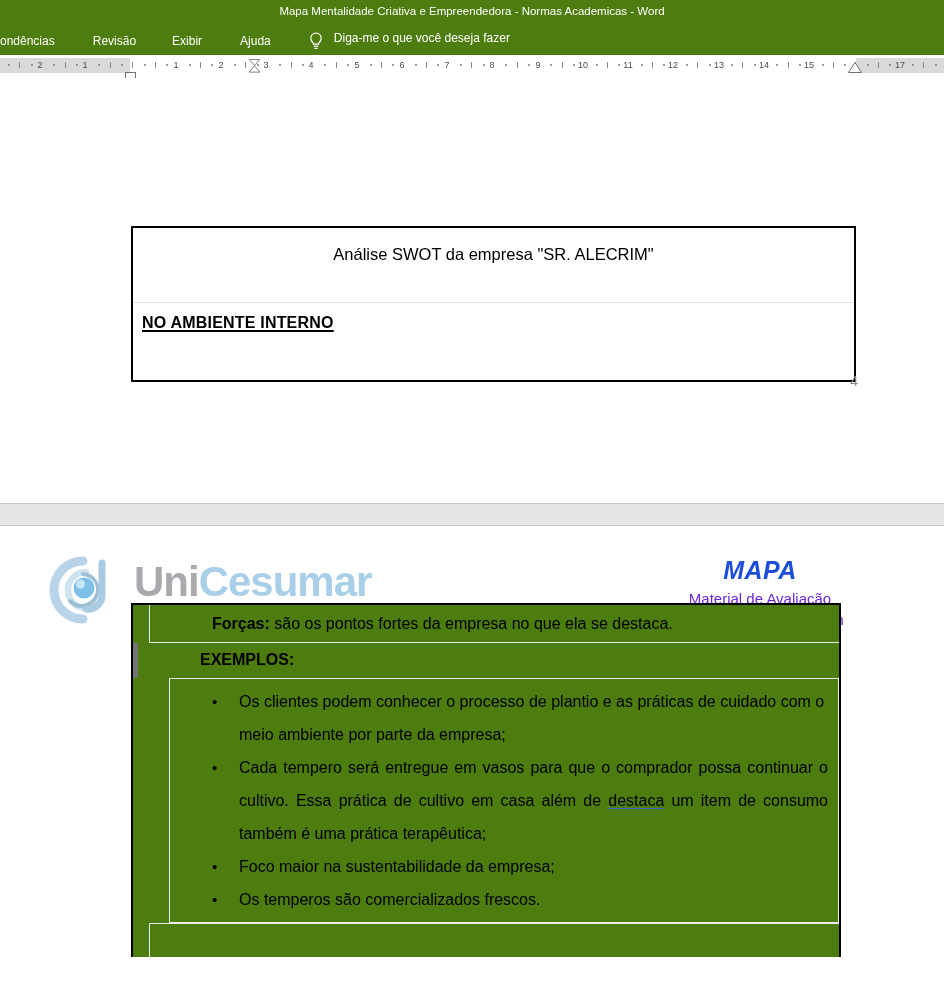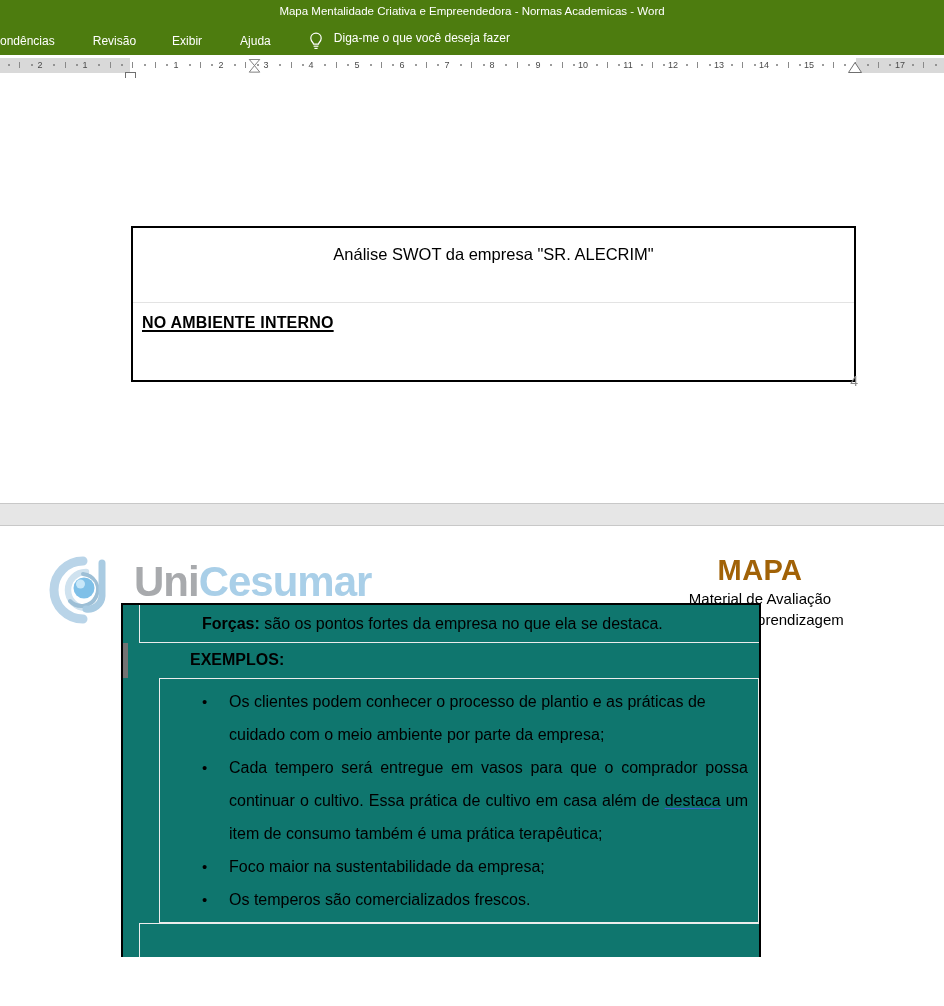--- a/index.html
+++ b/index.html
@@ -258,42 +258,43 @@
     white-space: nowrap;
   }
   .mapa-block {
     position: absolute;
     right: 64px;
     top: 0;
     text-align: center;
     width: 240px;
   }
   .mapa-title {
-    font-size: 29px;
+    font-size: 25px;
     font-weight: bold;
-    color: #a16207;
+    color: #1d4ed8;
     line-height: 36px;
     letter-spacing: 0.4px;
+    font-style: italic;
   }
   .mapa-sub {
     font-size: 15px;
-    color: #000000;
+    color: #6d28d9;
     line-height: 21px;
   }
 
   
   .forcas-table {
     position: absolute;
-    left: 121px;
+    left: 131px;
     top: 576px;
-    width: 640px;
+    width: 710px;
     border: 2px solid #000000;
     border-bottom: none;
     box-sizing: border-box;
-    background: #0f766e;
+    background: #4d7c0f;
   }
   .fr-line1 {
     padding: 10px 0 9px 62px;
     border-bottom: 1px solid #ececec;
     border-left: 1px solid #ececec;
     margin-left: 16px;
     font-size: 16px;
     color: #000;
   }
   .fr-line2 {

